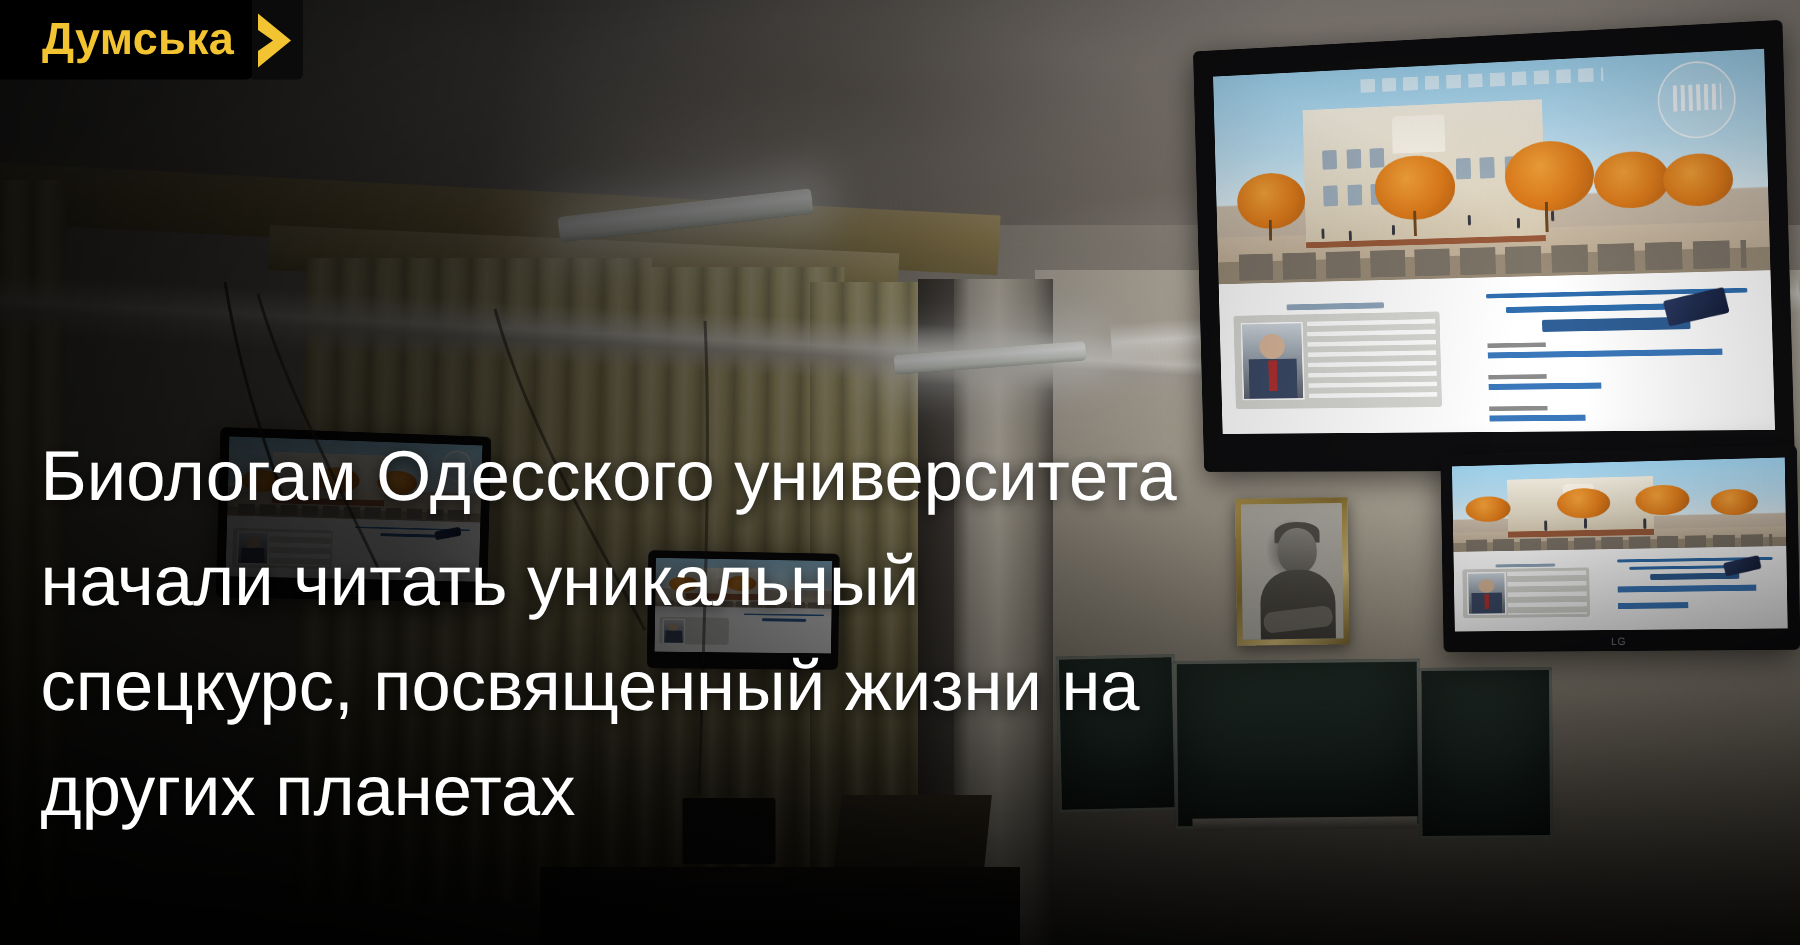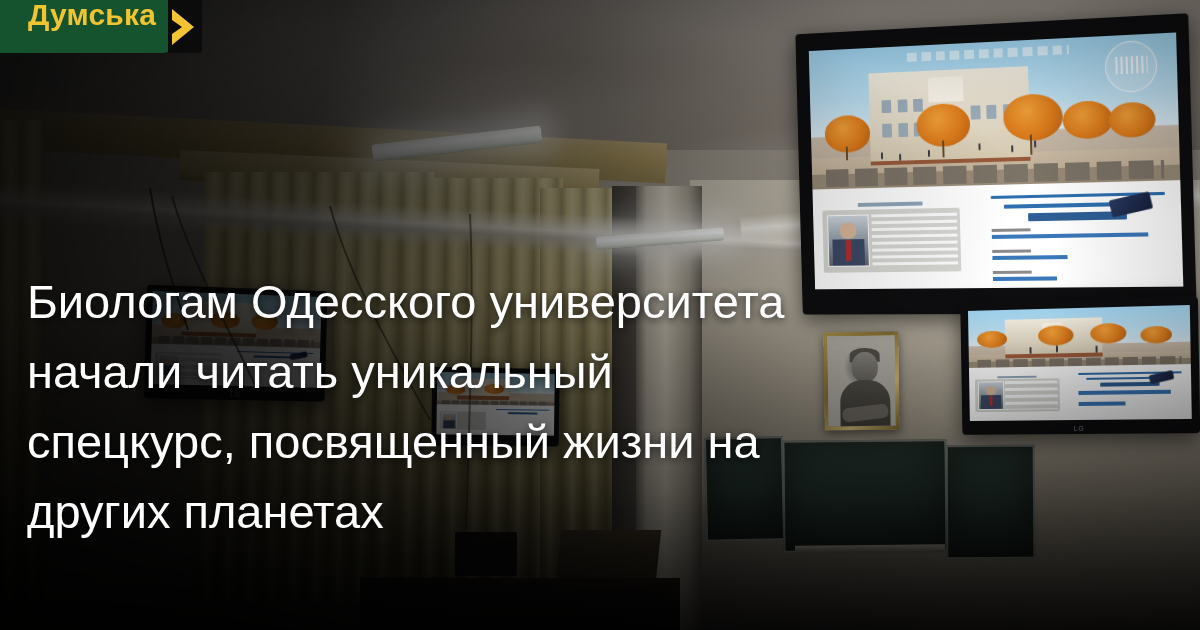--- a/index.html
+++ b/index.html
@@ -218,35 +218,35 @@
       linear-gradient(0deg, rgba(0,0,0,.88) 0%, rgba(0,0,0,.45) 22%, rgba(0,0,0,0) 52%);
   }
   .vig{position:absolute;inset:0;
     background:radial-gradient(ellipse 900px 560px at 58% 42%, rgba(0,0,0,0) 40%, rgba(0,0,0,.55) 100%);}
 
   
   .logo-badge{
     position:absolute;left:0;top:0;height:53px;display:flex;align-items:center;
   }
   .logo-plate{
-    height:53px;background:#14532d;border-radius:0 0 6px 0;display:flex;align-items:flex-start;
+    height:53px;background:#000000;border-radius:0 0 6px 0;display:flex;align-items:center;
     padding:0 14px 0 28px;box-sizing:border-box;
   }
   .logo-text{
     color:#f3c431;font-size:30px;font-weight:bold;letter-spacing:.2px;line-height:1;
     font-family:"Liberation Sans","DejaVu Sans",sans-serif;
   }
   .logo-chev{
     width:34px;height:53px;background:#0b0b0b;position:relative;margin-left:-2px;
     border-radius:0 0 4px 0;
   }
   .logo-chev svg{position:absolute;left:2px;top:7px;}
 
   .headline{
-    position:absolute;left:27px;top:236px;width:760px;
+    position:absolute;left:27px;top:251px;width:760px;
     color:#ffffff;font-size:47px;line-height:70px;font-weight:normal;
     text-shadow:0 2px 9px rgba(0,0,0,.72);
     font-family:"Liberation Sans","DejaVu Sans",sans-serif;
     white-space:pre-wrap;
   }
 </style>
 </head>
 <body>
 
 <div class="stage">

